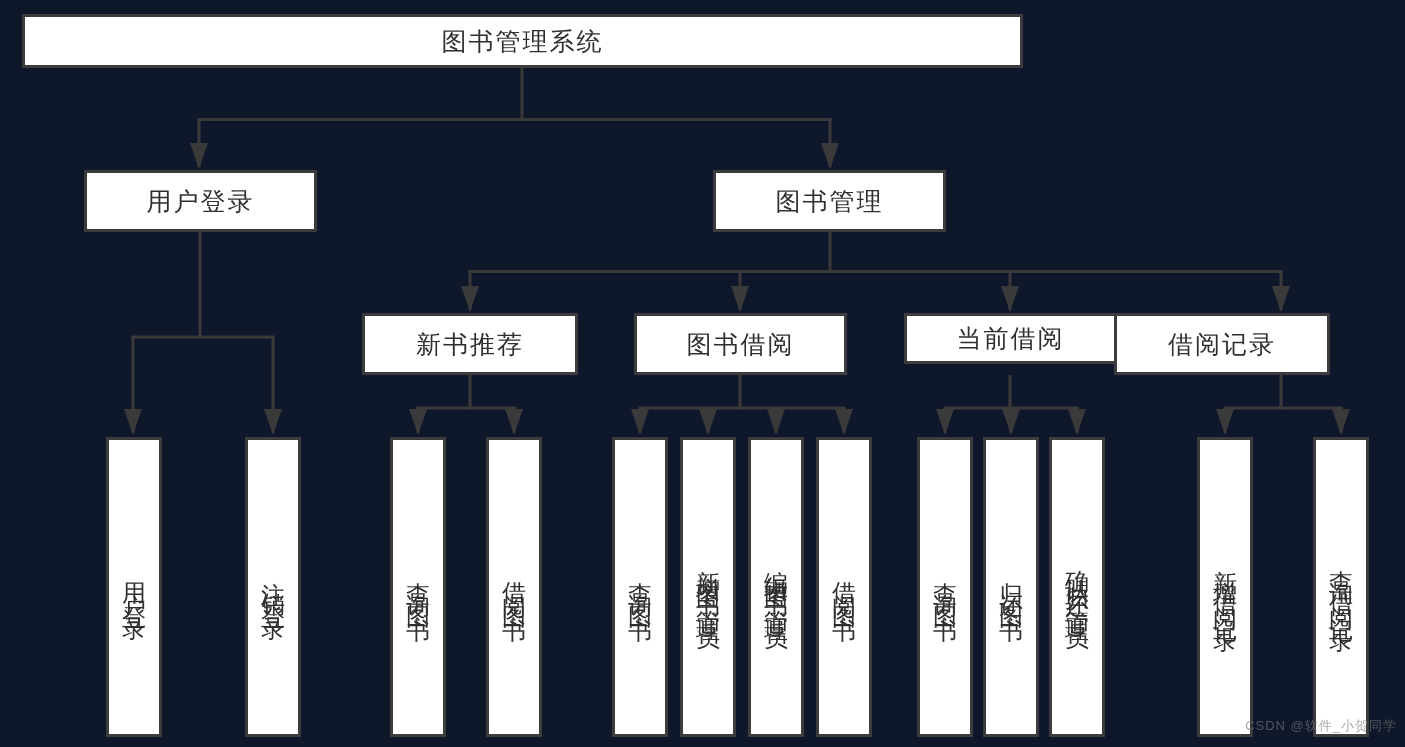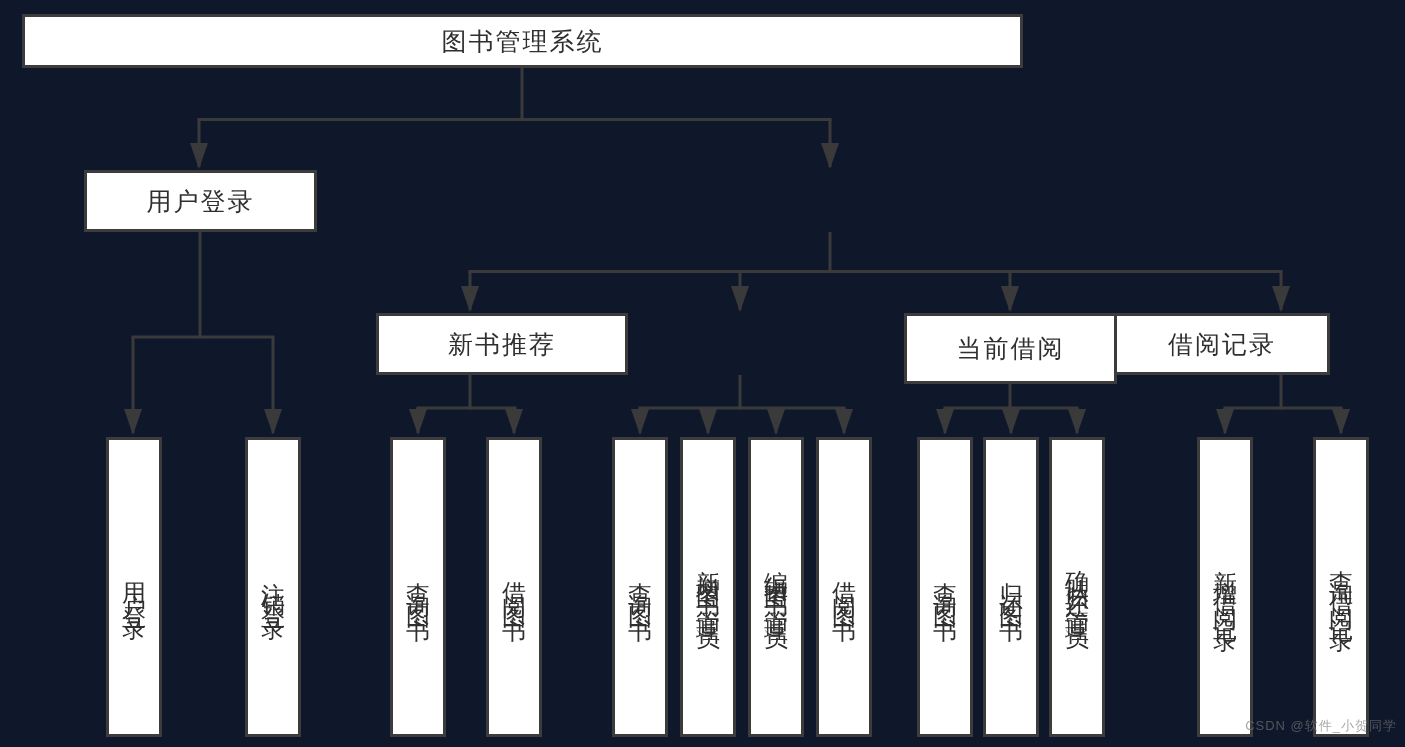--- a/index.html
+++ b/index.html
@@ -110,25 +110,31 @@
     </g>
   </svg>
 
   <div class="node hbox" style="left:22px; top:14px; width:1001px; height:54px;">
     <span>图书管理系统</span>
   </div>
 
   <div class="node hbox" style="left:84px; top:170px; width:233px; height:62px;">
     <span>用户登录</span>
   </div>
+  <div class="node hbox" style="left:713px; top:170px; width:233px; height:62px;">
+    <span>图书管理</span>
+  </div>
 
-  <div class="node hbox" style="left:376px; top:313px; width:252px; height:62px;">
+  <div class="node hbox" style="left:362px; top:313px; width:216px; height:62px;">
     <span>新书推荐</span>
   </div>
-  <div class="node hbox" style="left:904px; top:313px; width:213px; height:71px;">
+  <div class="node hbox" style="left:634px; top:313px; width:213px; height:62px;">
+    <span>图书借阅</span>
+  </div>
+  <div class="node hbox" style="left:904px; top:313px; width:213px; height:51px;">
     <span>当前借阅</span>
   </div>
   <div class="node hbox" style="left:1114px; top:313px; width:216px; height:62px;">
     <span>借阅记录</span>
   </div>
 
   <div class="node vbox" style="left:106px;">
     <span class="vtext">用户登录</span>
   </div>
   <div class="node vbox" style="left:245px;">

